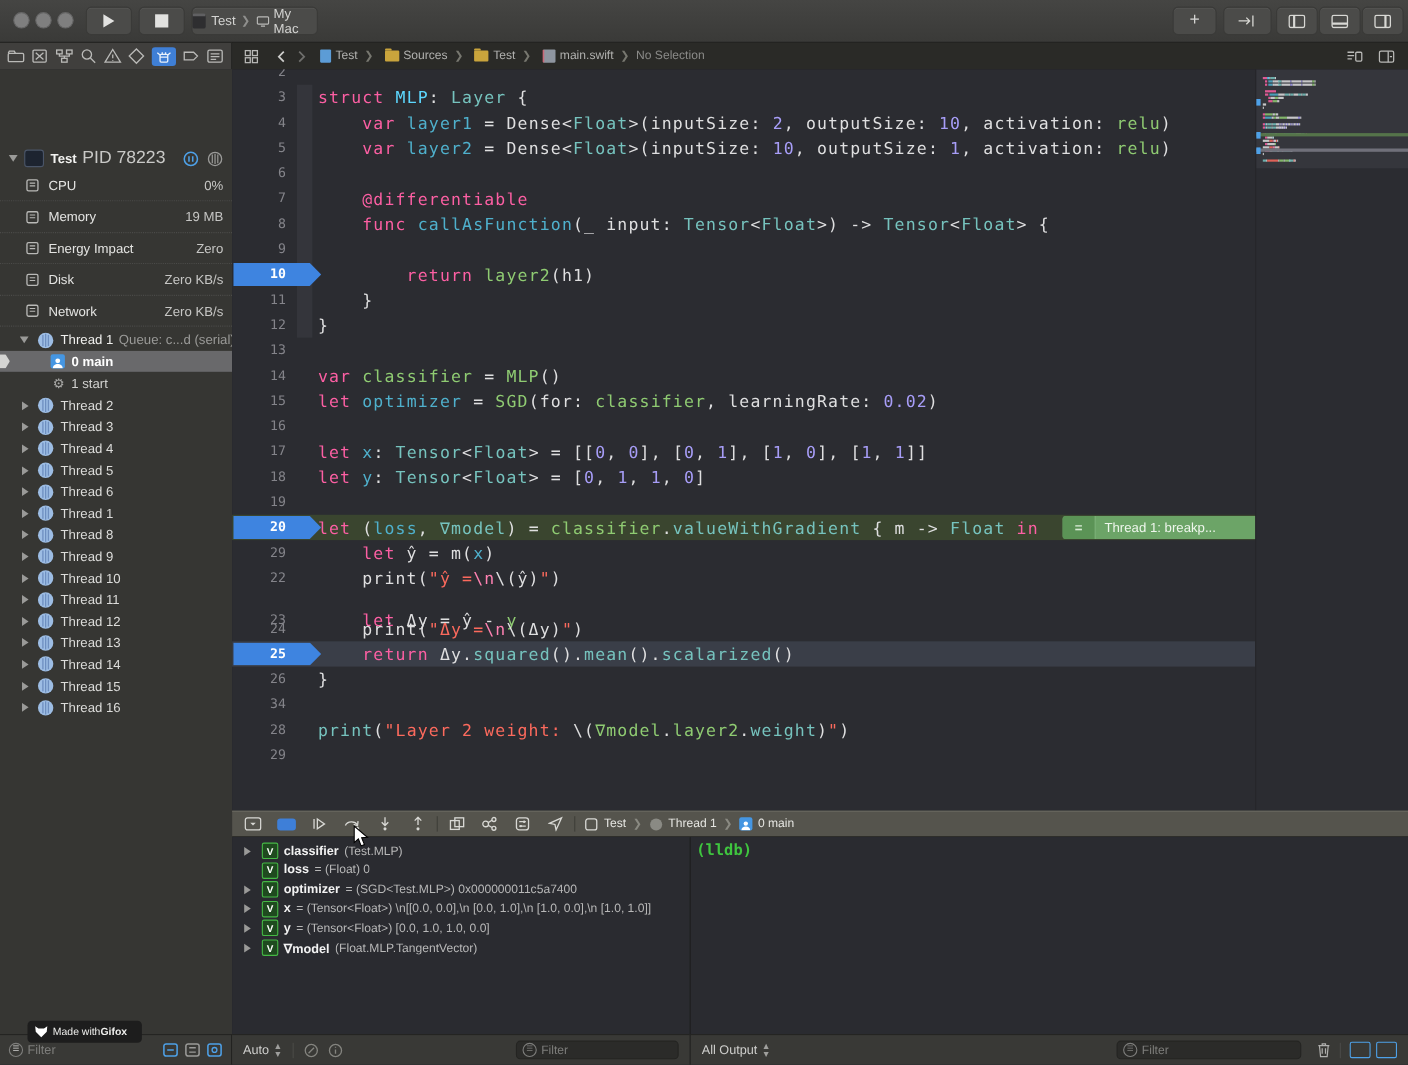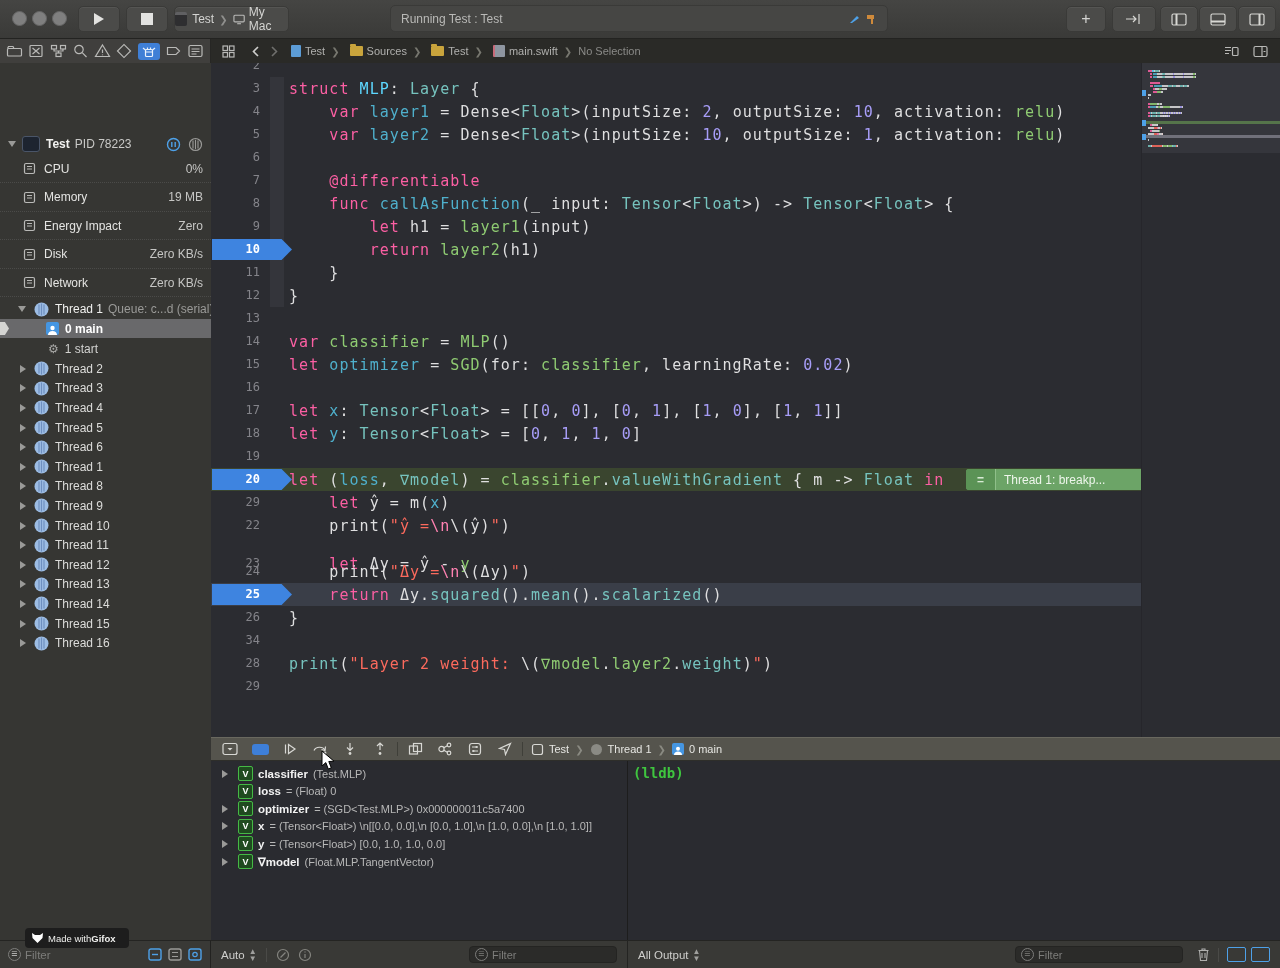--- a/index.html
+++ b/index.html
@@ -119,32 +119,20 @@
     <span style="width:13px;height:11px;background:#2e2e30;border-radius:2px;border-top:3px solid #606062;margin-right:5px;"></span>
     <span>Test</span>
     <span class="scheme-chev">❯</span>
     <svg class="ic" width="13" height="11" viewBox="0 0 13 11">
         <rect x="1" y="1" width="11" height="7" rx="1"></rect>
         <path d="M4.5 10h4"></path>
       </svg>
     <span style="margin-left:4px;">My Mac</span>
   </div>
 
-  <div id="status-pill" class="abs">
-    <span>Running Test : Test</span>
-    <span style="margin-left:auto;display:flex;align-items:center;gap:6px;">
-      <svg width="11" height="11" viewBox="0 0 11 11">
-          <path d="M1 10 L8 3 L10 5 L3 10 Z" fill="#4ea1e8"></path>
-        </svg>
-      <svg width="11" height="11" viewBox="0 0 11 11">
-          <rect x="1" y="2" width="7" height="4" fill="#cf8a3b"></rect>
-          <rect x="5" y="5" width="2" height="6" fill="#cf8a3b"></rect>
-        </svg>
-    </span>
-  </div>
 
   <div class="tbtn abs" style="left:1066px;width:38px;font-size:16px;">
     <span>+</span>
   </div>
   <div class="tbtn abs" style="left:1112px;width:42px;">
     <svg class="icw" width="18" height="12" viewBox="0 0 18 12">
         <path d="M1 6h10M8 3l3 3-3 3M14 1v10"></path>
       </svg>
   </div>
   <div class="tbtn abs" style="left:1160px;width:36px;">
@@ -260,21 +248,21 @@
         <path d="M9 1.5v10M10.5 6.5h2"></path>
       </svg>
   </span>
 </div>
 
 <div id="sidebar" class="abs">
   <div class="abs" style="left:0;top:70px;width:211px;height:22px;display:flex;align-items:center;padding-left:8px;box-sizing:border-box;">
     <span class="tri-d"></span>
     <span style="width:16px;height:14px;background:#1d2430;border:1px solid #4a5568;border-radius:3px;margin:0 6px;"></span>
     <span style="font-weight:bold;font-size:12px;color:#f2f2f0;">Test</span>
-    <span style="font-size:12px;color:#c9c9c7;margin-left:5px;">PID 78223</span>
+    <span style="font-size:16px;color:#c9c9c7;margin-left:5px;">PID 78223</span>
     <span style="margin-left:auto;display:flex;gap:7px;padding-right:8px;">
       <svg width="15" height="15" viewBox="0 0 15 15">
           <circle cx="7.5" cy="7.5" r="6" stroke="#4ea1e8" fill="none" stroke-width="1.4"></circle>
           <path d="M5.8 5v5M9.2 5v5" stroke="#4ea1e8" stroke-width="1.4"></path>
         </svg>
       <svg width="15" height="15" viewBox="0 0 15 15">
           <circle cx="7.5" cy="7.5" r="6" stroke="#9a9a98" fill="none" stroke-width="1.2"></circle>
           <path d="M5 3.5v8M7.5 2.8v9.4M10 3.5v8" stroke="#9a9a98" stroke-width="1.1"></path>
         </svg>
     </span>
@@ -536,21 +524,20 @@
       <div class="crow" style="top: 106px;">
         <span class="lnum">7</span>
         <span class="ctext"><span style="color: rgb(223, 223, 224);">    </span><span style="color: rgb(252, 95, 163);">@differentiable</span></span>
       </div>
       <div class="crow" style="top: 129px;">
         <span class="lnum">8</span>
         <span class="ctext"><span style="color: rgb(223, 223, 224);">    </span><span style="color: rgb(252, 95, 163);">func</span><span style="color: rgb(223, 223, 224);"> </span><span style="color: rgb(79, 176, 204);">callAsFunction</span><span style="color: rgb(223, 223, 224);">(_ input: </span><span style="color: rgb(118, 195, 190);">Tensor</span><span style="color: rgb(223, 223, 224);">&lt;</span><span style="color: rgb(118, 195, 190);">Float</span><span style="color: rgb(223, 223, 224);">&gt;) -&gt; </span><span style="color: rgb(118, 195, 190);">Tensor</span><span style="color: rgb(223, 223, 224);">&lt;</span><span style="color: rgb(118, 195, 190);">Float</span><span style="color: rgb(223, 223, 224);">&gt; {</span></span>
       </div>
       <div class="crow" style="top: 152px;">
         <span class="lnum">9</span>
-        <span class="ctext"><span style="color: rgb(223, 223, 224);">        </span><span style="color: rgb(252, 95, 163);">let</span><span style="color: rgb(223, 223, 224);"> h1 = </span><span style="color: rgb(143, 203, 114);">layer1</span><span style="color: rgb(223, 223, 224);">(input)</span></span>
       </div>
       <div class="crow" style="top: 175px;">
         <div class="bp"></div>
         <span class="lnum bp-num">10</span>
         <span class="ctext"><span style="color: rgb(223, 223, 224);">        </span><span style="color: rgb(252, 95, 163);">return</span><span style="color: rgb(223, 223, 224);"> </span><span style="color: rgb(143, 203, 114);">layer2</span><span style="color: rgb(223, 223, 224);">(h1)</span></span>
       </div>
       <div class="crow" style="top: 198px;">
         <span class="lnum">11</span>
         <span class="ctext"><span style="color: rgb(223, 223, 224);">    }</span></span>
       </div>

